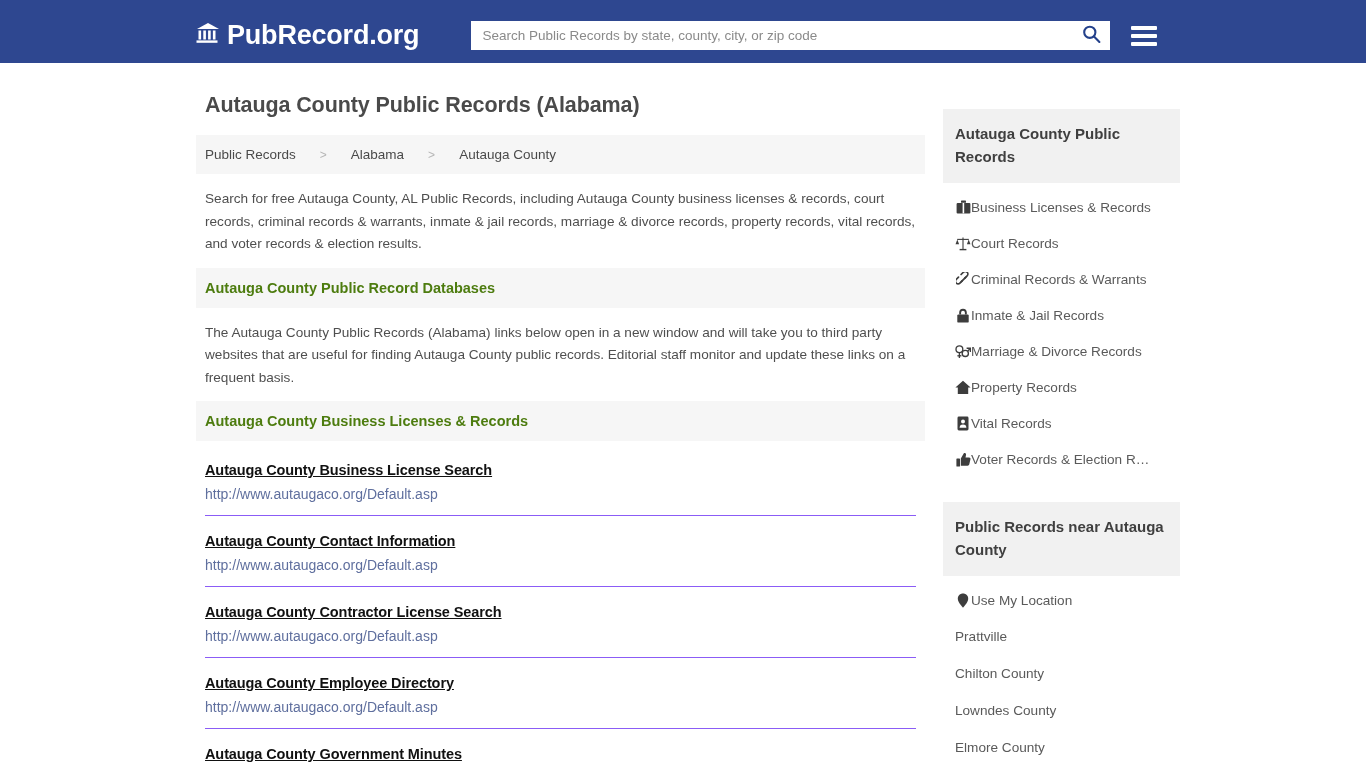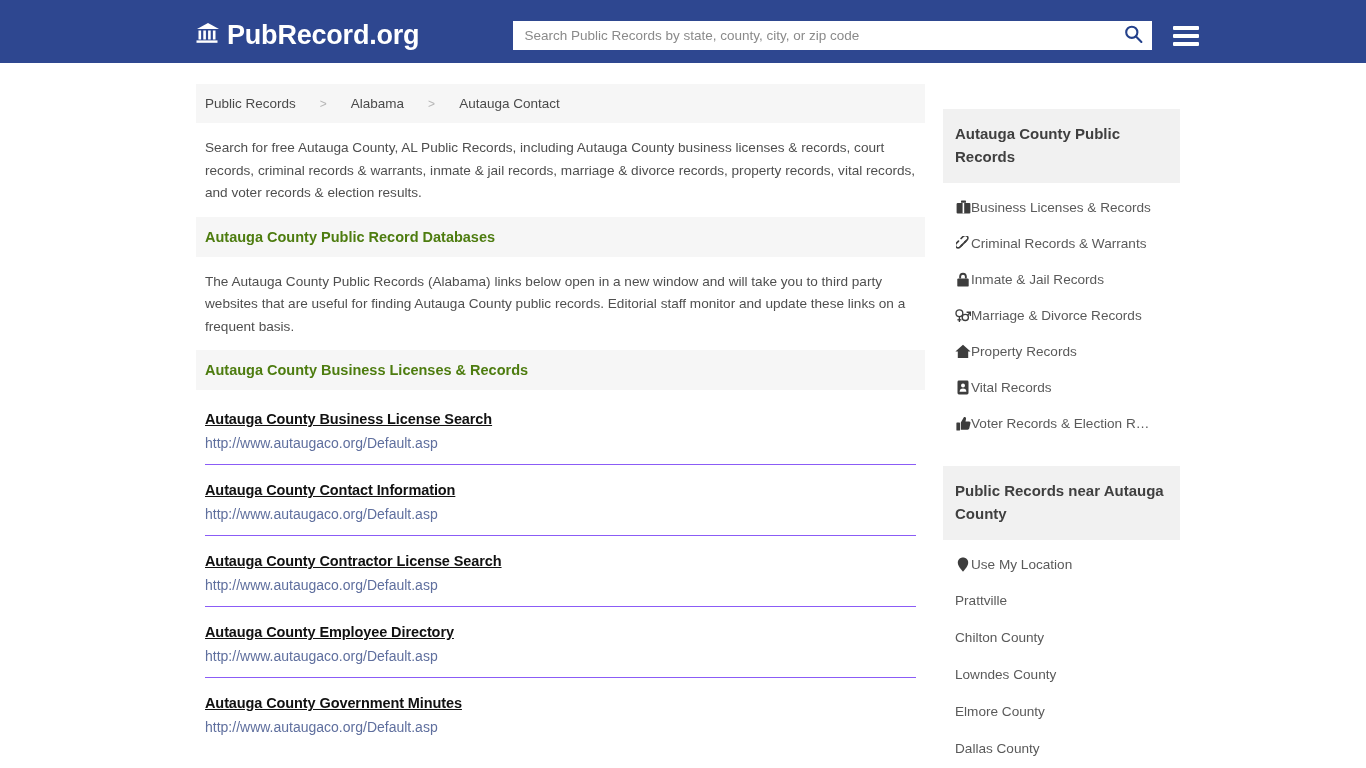--- a/index.html
+++ b/index.html
@@ -23,21 +23,21 @@
     color: #ffffff;
     font-size: 27px; font-weight: bold;
     letter-spacing: -0.2px;
     white-space: nowrap;
     cursor: pointer;
     flex: 0 0 auto;
   }
   .logo-icon { display: block; }
   .search-wrap {
     position: relative;
-    margin-left: 94px;
+    margin-left: 52px;
     flex: 0 0 639px;
     height: 29px;
   }
   .search-input {
     width: 100%; height: 100%;
     border: none; outline: none;
     background: #ffffff;
     padding: 0 38px 0 11px;
     font-family: "Liberation Sans", sans-serif;
     font-size: 13.5px;
@@ -199,27 +199,28 @@
     <span></span>
     <span></span>
     <span></span>
   </div>
 </div>
 
 <div class="page">
 
   <div class="main-col">
 
+    <h1 class="page-title">Autauga County Public Records (Alabama)</h1>
 
     <div class="breadcrumb">
       <a>Public Records</a>
       <span class="sep">&gt;</span>
       <a>Alabama</a>
       <span class="sep">&gt;</span>
-      <a>Autauga Contact</a>
+      <a>Autauga County</a>
     </div>
 
     <p class="para">Search for free Autauga County, AL Public Records, including Autauga County business licenses &amp; records, court records, criminal records &amp; warrants, inmate &amp; jail records, marriage &amp; divorce records, property records, vital records, and voter records &amp; election results.</p>
 
     <div class="section-head">Autauga County Public Record Databases</div>
     <p class="para">The Autauga County Public Records (Alabama) links below open in a new window and will take you to third party websites that are useful for finding Autauga County public records. Editorial staff monitor and update these links on a frequent basis.</p>
 
     <div class="section-head">Autauga County Business Licenses &amp; Records</div>
 
     <div class="link-list">
@@ -256,20 +257,32 @@
         <span class="ico">
           <svg width="15" height="14" viewBox="0 0 15 14" fill="#3d3d3d">
             <rect x="5" y="0.6" width="5" height="2.2" rx="0.6"></rect>
             <rect x="0.6" y="3" width="13.8" height="10.4" rx="1"></rect>
             <rect x="6.6" y="3" width="1.6" height="10.4" fill="#ffffff"></rect>
           </svg>
         </span>
         <span class="lbl">Business Licenses &amp; Records</span>
       </li>
 
+      <li class="side-item">
+        <span class="ico">
+          <svg width="16" height="15" viewBox="0 0 16 15" fill="none" stroke="#3d3d3d" stroke-width="1.1">
+            <line x1="8" y1="1.4" x2="8" y2="13.4"></line>
+            <line x1="2.2" y1="3.4" x2="13.8" y2="3.4"></line>
+            <line x1="4.6" y1="13.6" x2="11.4" y2="13.6" stroke-width="1.4"></line>
+            <polygon points="2.3,3.6 0.5,8.3 4.1,8.3" fill="#3d3d3d" stroke="none"></polygon>
+            <polygon points="13.7,3.6 11.9,8.3 15.5,8.3" fill="#3d3d3d" stroke="none"></polygon>
+          </svg>
+        </span>
+        <span class="lbl">Court Records</span>
+      </li>
 
       <li class="side-item">
         <span class="ico">
           <svg width="15" height="15" viewBox="0 0 15 15" fill="none" stroke="#3d3d3d" stroke-width="1.7" stroke-linecap="round">
             <path d="M6.2 8.8 L3.9 11.1 a2.6 2.6 0 0 1-3.7-3.7 L2.5 5.1"></path>
             <path d="M8.8 6.2 L11.1 3.9 a2.6 2.6 0 0 0-3.7-3.7 L5.1 2.5"></path>
             <line x1="5.3" y1="9.7" x2="9.7" y2="5.3"></line>
           </svg>
         </span>
         <span class="lbl">Criminal Records &amp; Warrants</span>

